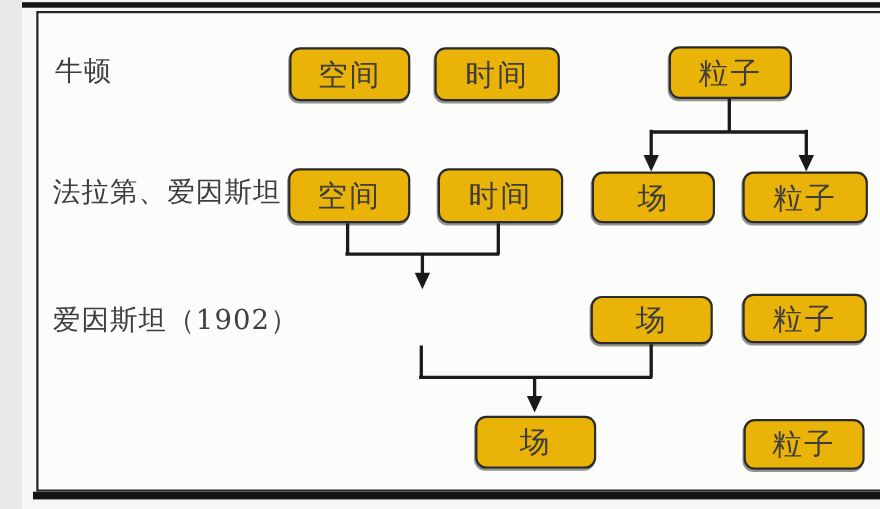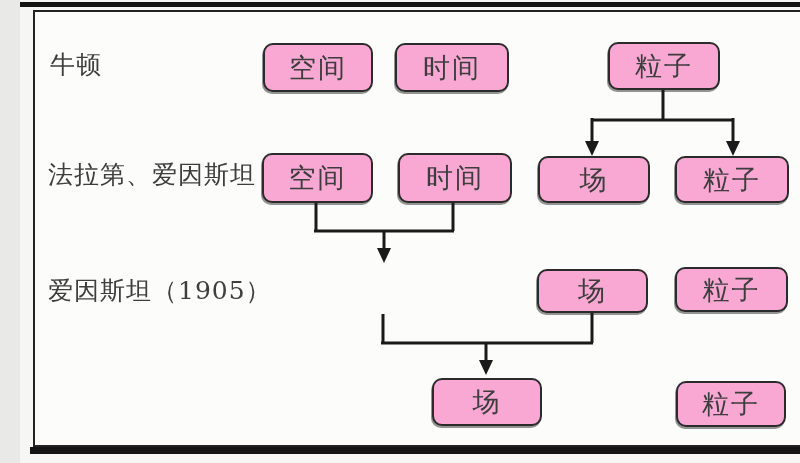--- a/index.html
+++ b/index.html
@@ -36,21 +36,21 @@
     font-size: 25px;
     line-height: 30px;
     white-space: nowrap;
     letter-spacing: 1px;
   }
   .node {
     position: absolute;
     box-sizing: border-box;
     border: 2px solid #2b2b2b;
     border-radius: 10px;
-    background: #f9a8d4;
+    background: #eab308;
     color: #3d3d3d;
     font-size: 27px;
     letter-spacing: 2px;
     display: flex;
     align-items: center;
     justify-content: center;
     box-shadow: -1px 2px 0 rgba(20,20,20,0.45);
   }
   svg.wires {
     position: absolute;
@@ -64,21 +64,21 @@
 
 <div class="stage">
 
   <div class="bar" style="left:0; top:2px; width:798px; height:5px;"></div>
   <div class="bar" style="left:10px; top:447px; width:773px; height:7px;"></div>
 
   <div class="frame"></div>
 
   <div class="era-label" style="left:30px; top:50px;">牛顿</div>
   <div class="era-label" style="left:28px; top:160px;">法拉第、爱因斯坦</div>
-  <div class="era-label" style="left:28px; top:276px;">爱因斯坦（1905）</div>
+  <div class="era-label" style="left:28px; top:276px;">爱因斯坦（1902）</div>
 
   <div class="node" style="left:243px; top:43px;  width:110px; height:49px;">空间</div>
   <div class="node" style="left:375px; top:43px;  width:114px; height:49px;">时间</div>
   <div class="node" style="left:588px; top:42px;  width:112px; height:48px;">粒子</div>
 
   <div class="node" style="left:242px; top:153px; width:111px; height:50px;">空间</div>
   <div class="node" style="left:378px; top:153px; width:114px; height:50px;">时间</div>
   <div class="node" style="left:518px; top:156px; width:112px; height:47px;">场</div>
   <div class="node" style="left:655px; top:156px; width:114px; height:47px;">粒子</div>
 

